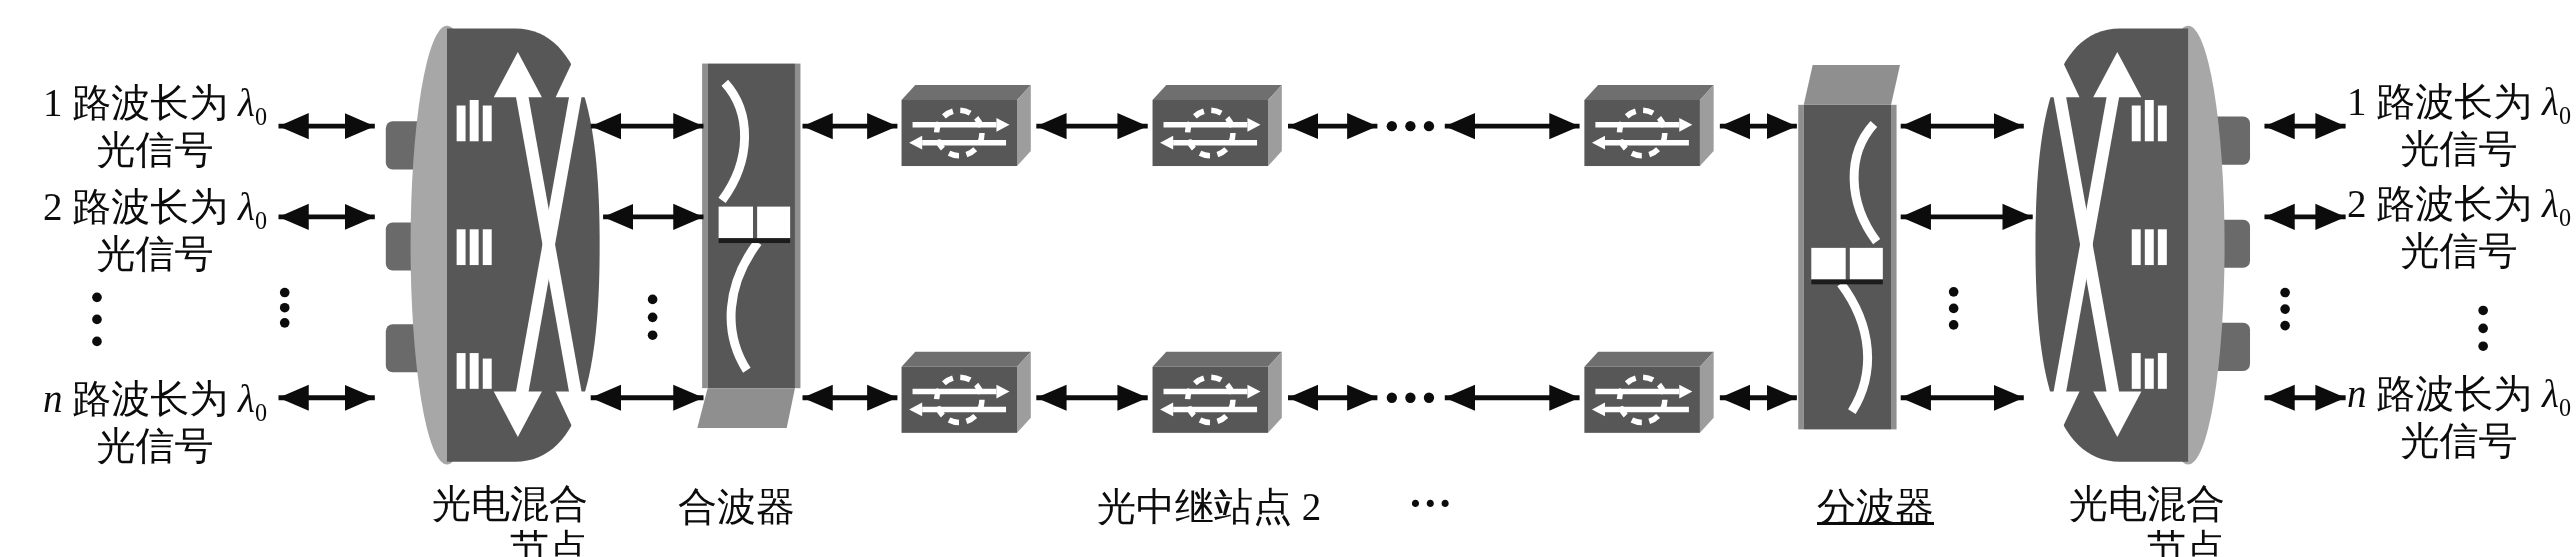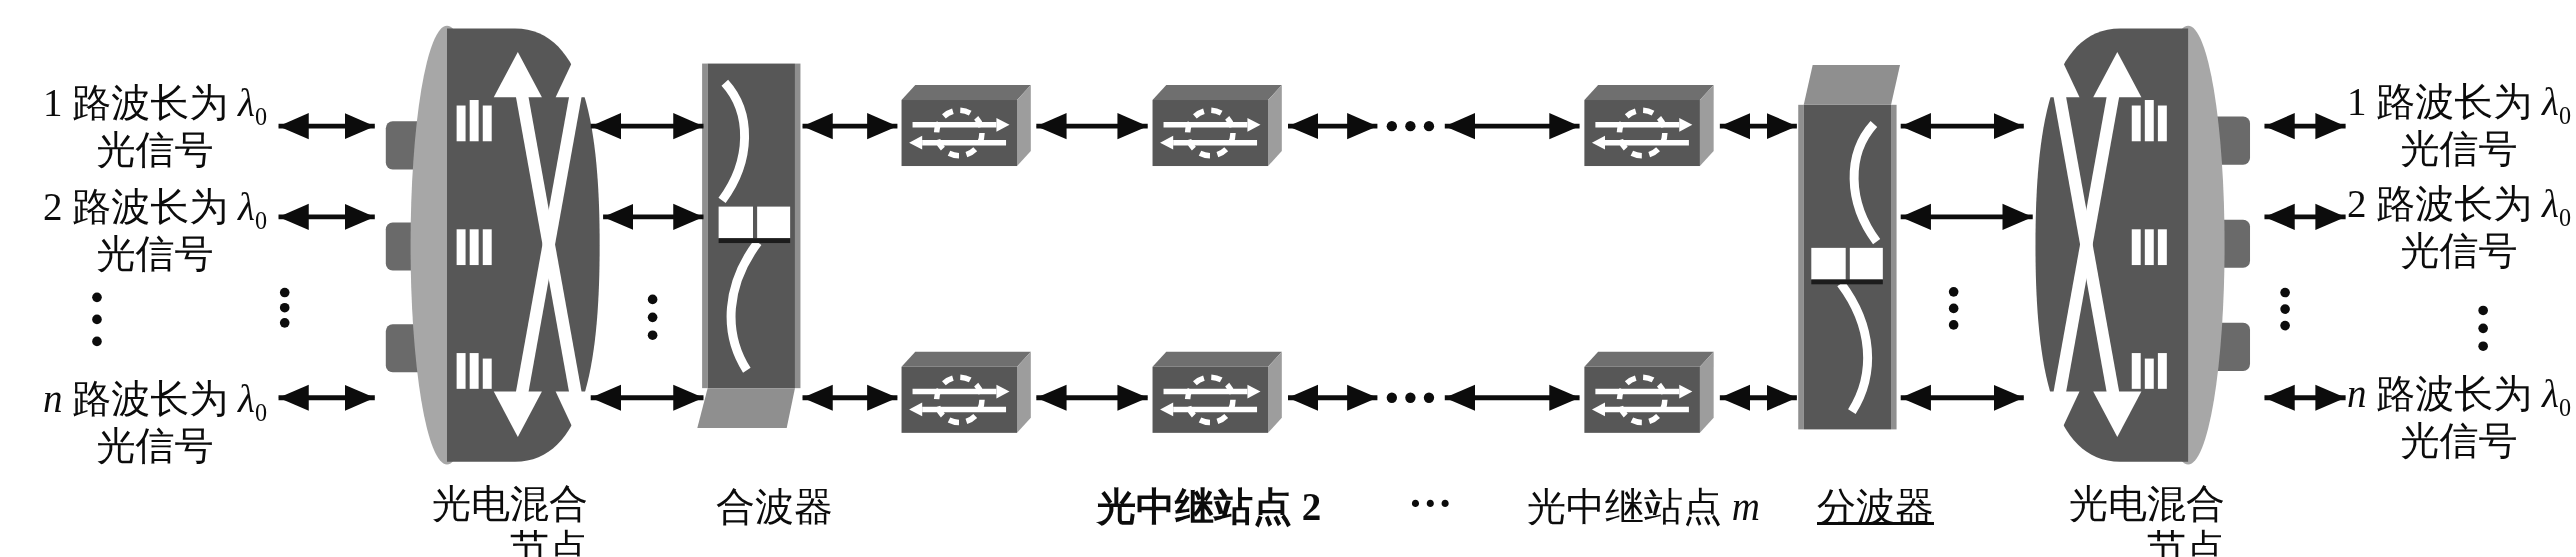--- a/index.html
+++ b/index.html
@@ -231,31 +231,28 @@
   </div>
   <div class="txt" style="left:2342px;top:347px;width:234px;">
     <span class="nowrapline"><span class="ital">n</span><span> 路波长为 </span><span class="ital">λ</span><sub>0</sub></span>
     <span class="nowrapline">光信号</span>
   </div>
 
   <div class="txt caption two-line" style="left:382px;top:458px;width:206px;">
     <span class="nowrapline">光电混合</span>
     <span class="nowrapline">节点</span>
   </div>
-  <div class="txt caption" style="left:647px;top:460px;width:186px;">
+  <div class="txt caption" style="left:609px;top:460px;width:186px;">
     <span>合波器</span>
   </div>
-  <div class="txt caption" style="left:1097px;top:460px;width:220px;font-weight:bold;">
+  <div class="txt caption" style="left:1097px;top:460px;width:220px;">
     <span>光中继站点</span>&nbsp;<span>2</span>
   </div>
   <div class="txt caption ellipsis-label" style="left:1366px;top:446px;width:89px;">
     <span>…</span>
-  </div>
-  <div class="txt caption" style="left:1527px;top:460px;width:227px;">
-    <span>光中继站点</span>&nbsp;<span class="ital">m</span>
   </div>
   <div class="txt caption" style="left:1748px;top:460px;width:186px;text-decoration:underline;">
     <span>分波器</span>
   </div>
   <div class="txt caption two-line" style="left:2019px;top:458px;width:206px;">
     <span class="nowrapline">光电混合</span>
     <span class="nowrapline">节点</span>
   </div>
 
 </div>

